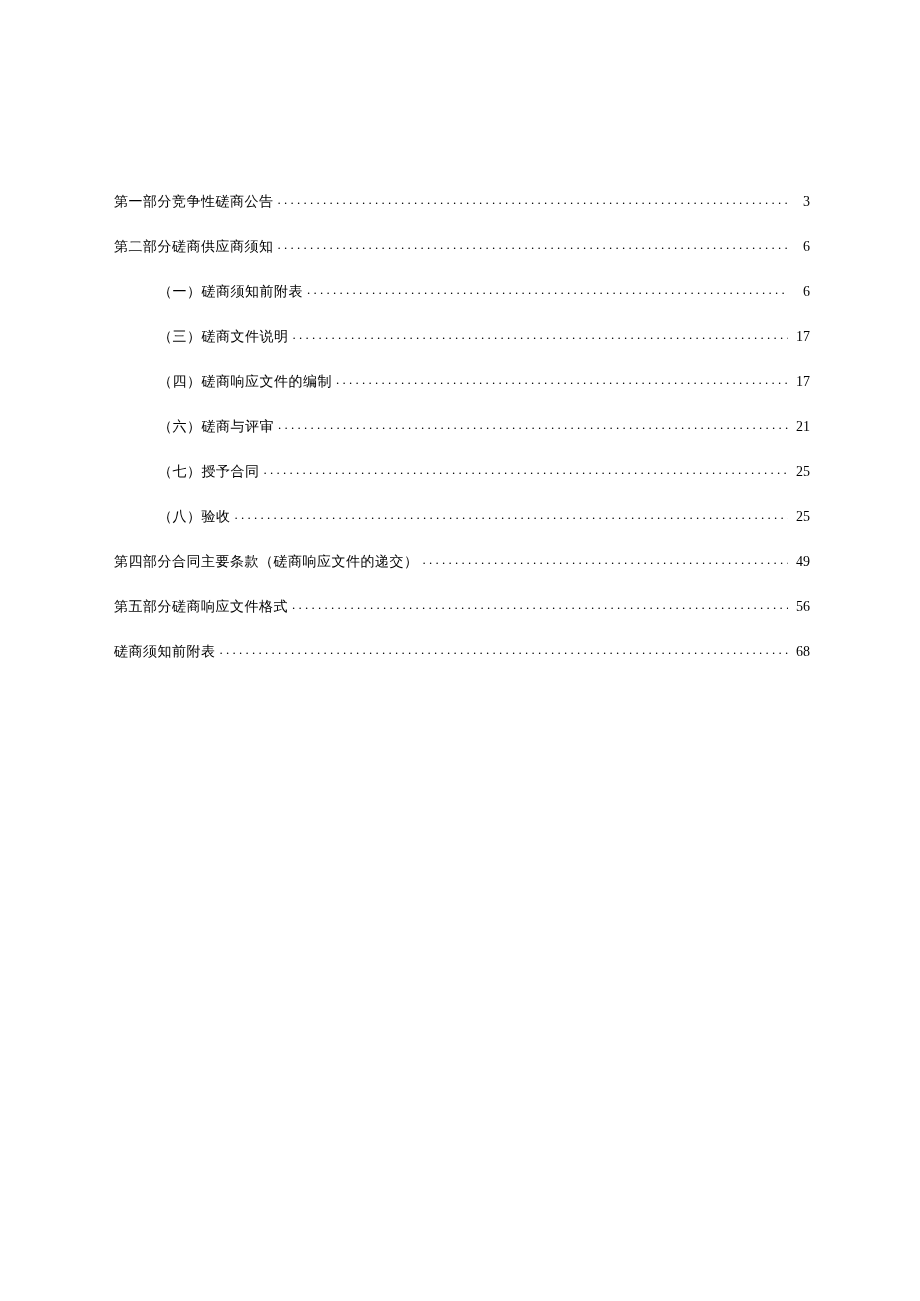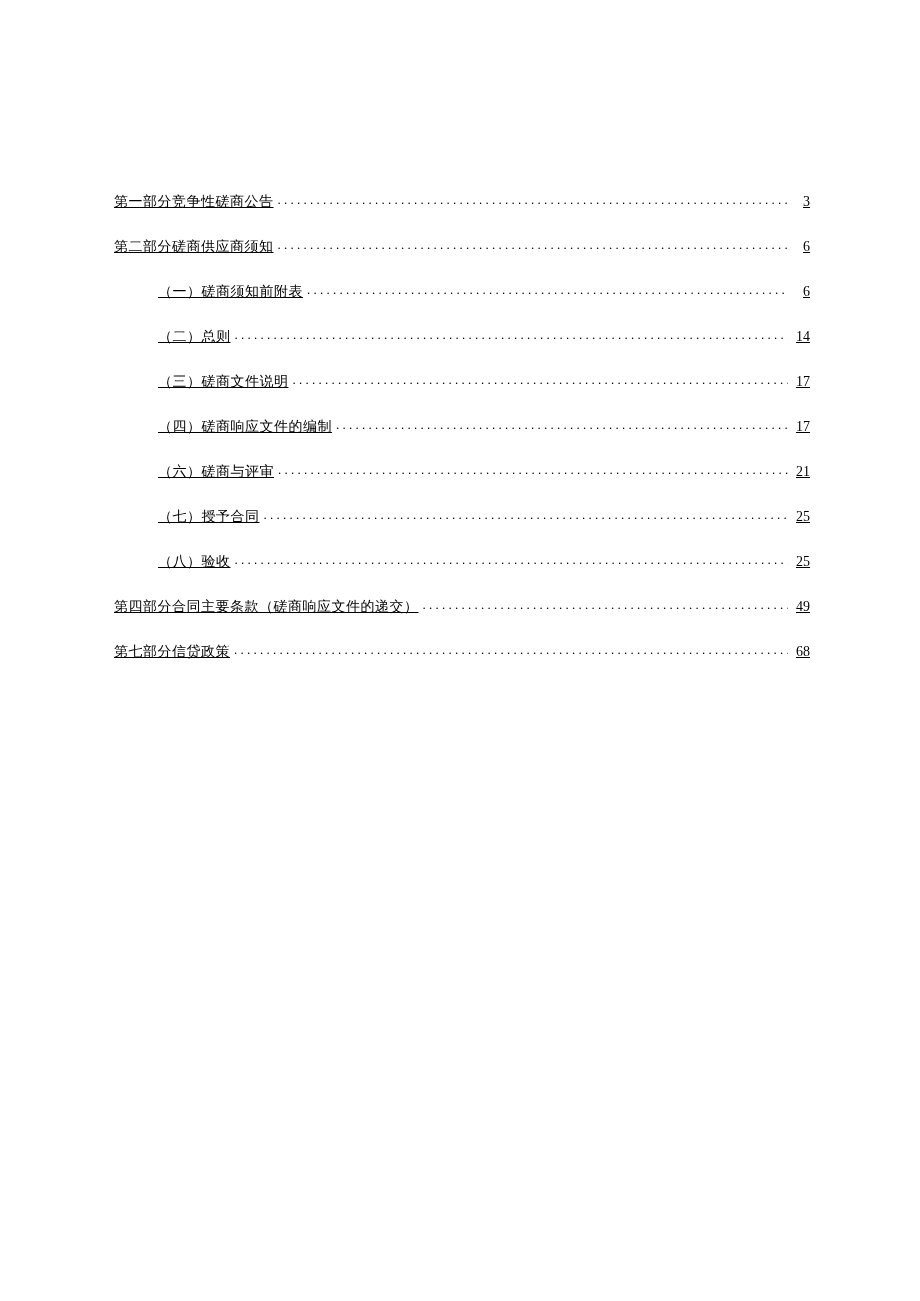--- a/index.html
+++ b/index.html
@@ -4,21 +4,21 @@
   <style>
     * { margin: 0; padding: 0; box-sizing: border-box; }
     html, body { width: 920px; height: 1301px; background: #fff; }
     body {
       font-family: "SimSun", "宋体", serif;
       font-size: 14px;
       color: #000;
       padding: 192px 110px 0 114px;
       line-height: 1;
     }
-    .toc { width: 100%; text-decoration: underline; }
+    .toc { width: 100%; }
     .toc-row {
       display: flex;
       align-items: baseline;
       margin-bottom: 28px;
       white-space: nowrap;
     }
     .toc-row.level-1 { padding-left: 0; }
     .toc-row.level-2 { padding-left: 44px; margin-top: 6px; }
     .toc-label { flex: 0 0 auto; letter-spacing: 0.5px; }
     .toc-leader {
@@ -56,25 +56,20 @@
       <span class="toc-label level-1">第二部分磋商供应商须知</span>
       <span class="toc-leader"></span>
       <span class="toc-page">6</span>
     </div>
     <div class="toc-row level-2">
       <span class="toc-label level-2">（一）磋商须知前附表</span>
       <span class="toc-leader"></span>
       <span class="toc-page">6</span>
     </div>
     <div class="toc-row level-2">
-      <span class="toc-label level-2">（二）总则</span>
-      <span class="toc-leader"></span>
-      <span class="toc-page">14</span>
-    </div>
-    <div class="toc-row level-2">
       <span class="toc-label level-2">（三）磋商文件说明</span>
       <span class="toc-leader"></span>
       <span class="toc-page">17</span>
     </div>
     <div class="toc-row level-2">
       <span class="toc-label level-2">（四）磋商响应文件的编制</span>
       <span class="toc-leader"></span>
       <span class="toc-page">17</span>
     </div>
     <div class="toc-row level-2">
@@ -91,17 +86,22 @@
       <span class="toc-label level-2">（八）验收</span>
       <span class="toc-leader"></span>
       <span class="toc-page">25</span>
     </div>
     <div class="toc-row level-1">
       <span class="toc-label level-1">第四部分合同主要条款（磋商响应文件的递交）</span>
       <span class="toc-leader"></span>
       <span class="toc-page">49</span>
     </div>
     <div class="toc-row level-1">
-      <span class="toc-label level-1">第七部分信贷政策</span>
+      <span class="toc-label level-1">第五部分磋商响应文件格式</span>
+      <span class="toc-leader"></span>
+      <span class="toc-page">56</span>
+    </div>
+    <div class="toc-row level-1">
+      <span class="toc-label level-1">磋商须知前附表</span>
       <span class="toc-leader"></span>
       <span class="toc-page">68</span>
     </div>
   </div>
 
 </body></html>

